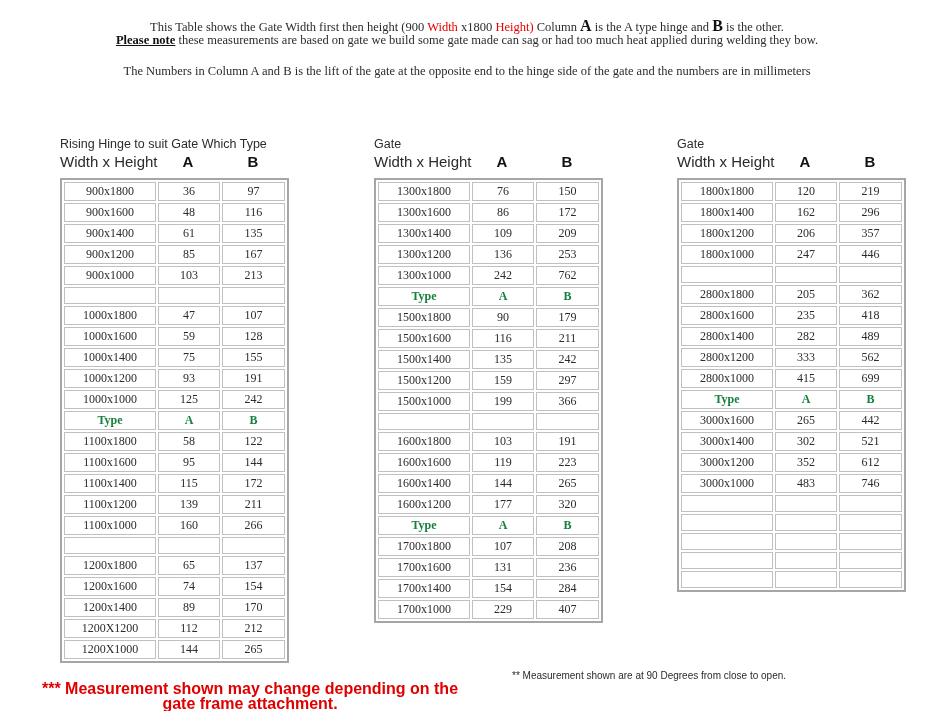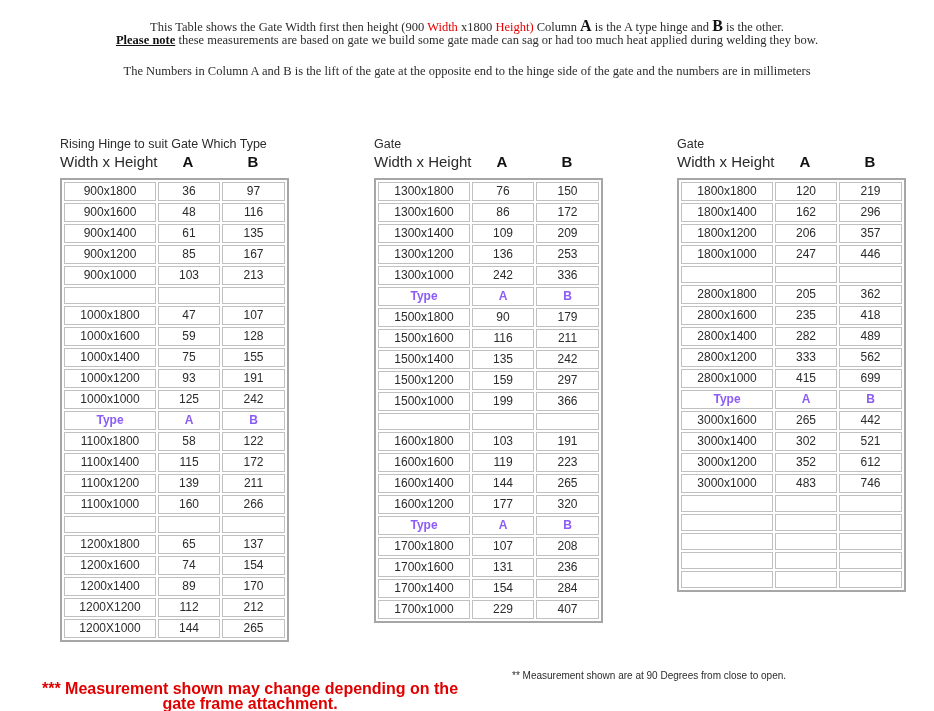--- a/index.html
+++ b/index.html
@@ -33,38 +33,39 @@
   .tb-heading2 { display: grid; grid-template-columns: 96px 64px 66px; align-items: baseline; height: 22px; }
   .tb-heading2 .wxh { font-size: 15px; color: #2b2b2b; white-space: nowrap; }
   .tb-heading2 .colab { font-size: 15px; font-weight: bold; color: #111; text-align: center; }
 
   table.gate-table {
     border-collapse: separate;
     border-spacing: 2px;
     border: 2px solid #a6a6a6;
     background: #ffffff;
     margin-top: 3px;
+    font-family: Liberation Serif, serif;
   }
   table.gate-table td {
     border: 1px solid #c0c0c0;
     height: 17px;
     line-height: 17px;
     font-size: 12px;
     text-align: center;
     vertical-align: middle;
     padding: 0;
     color: #2b2b2b;
     background: #fff;
     overflow: hidden;
     white-space: nowrap;
   }
   table.gate-table td.c-label { width: 92px; }
   table.gate-table td.c-a { width: 62px; }
   table.gate-table td.c-b { width: 63px; }
-  tr.row-type td { color: #8b5cf6; font-weight: bold; }
+  tr.row-type td { color: #15803d; font-weight: bold; }
 
   
   .footer-left {
     position: absolute; left: 40px; top: 666px; width: 420px;
     text-align: center; color: #e00000;
   }
   .footer-left .f-bold { font-weight: bold; font-size: 16px; line-height: 15px; margin-top: 15px; }
   .footer-left .f-note { font-size: 12.5px; line-height: 15px; margin-top: 2px; color: #f00000; }
   .footer-right {
     position: absolute; left: 512px; top: 670px;
@@ -148,20 +149,25 @@
             <td class="c-label">Type</td>
             <td class="c-a">A</td>
             <td class="c-b">B</td>
           </tr>
           <tr>
             <td class="c-label">1100x1800</td>
             <td class="c-a">58</td>
             <td class="c-b">122</td>
           </tr>
           <tr>
+            <td class="c-label">1100x1600</td>
+            <td class="c-a">95</td>
+            <td class="c-b">144</td>
+          </tr>
+          <tr>
             <td class="c-label">1100x1400</td>
             <td class="c-a">115</td>
             <td class="c-b">172</td>
           </tr>
           <tr>
             <td class="c-label">1100x1200</td>
             <td class="c-a">139</td>
             <td class="c-b">211</td>
           </tr>
           <tr>
@@ -228,21 +234,21 @@
             <td class="c-b">209</td>
           </tr>
           <tr>
             <td class="c-label">1300x1200</td>
             <td class="c-a">136</td>
             <td class="c-b">253</td>
           </tr>
           <tr>
             <td class="c-label">1300x1000</td>
             <td class="c-a">242</td>
-            <td class="c-b">336</td>
+            <td class="c-b">762</td>
           </tr>
           <tr class="row-type">
             <td class="c-label">Type</td>
             <td class="c-a">A</td>
             <td class="c-b">B</td>
           </tr>
           <tr>
             <td class="c-label">1500x1800</td>
             <td class="c-a">90</td>
             <td class="c-b">179</td>

